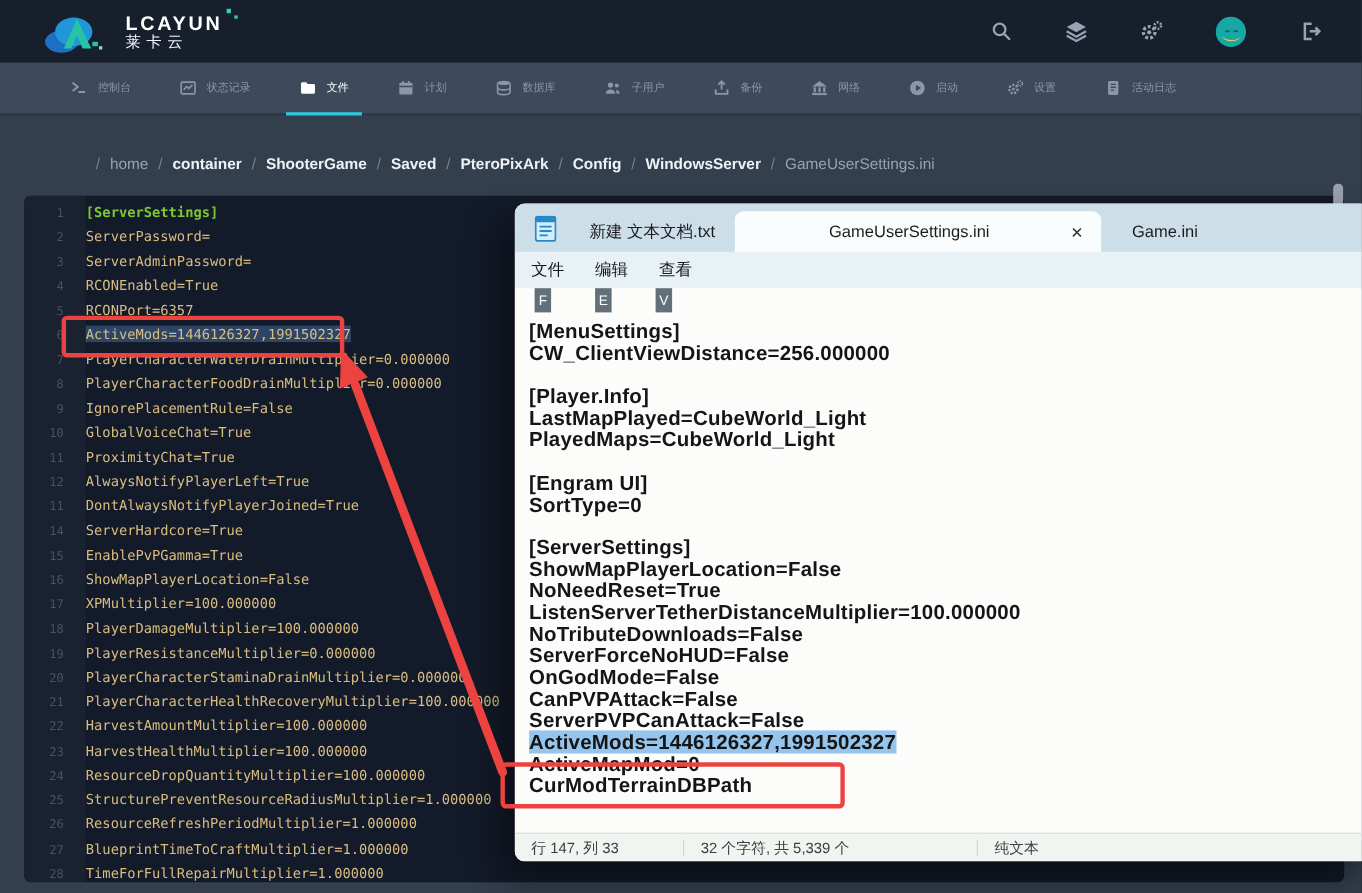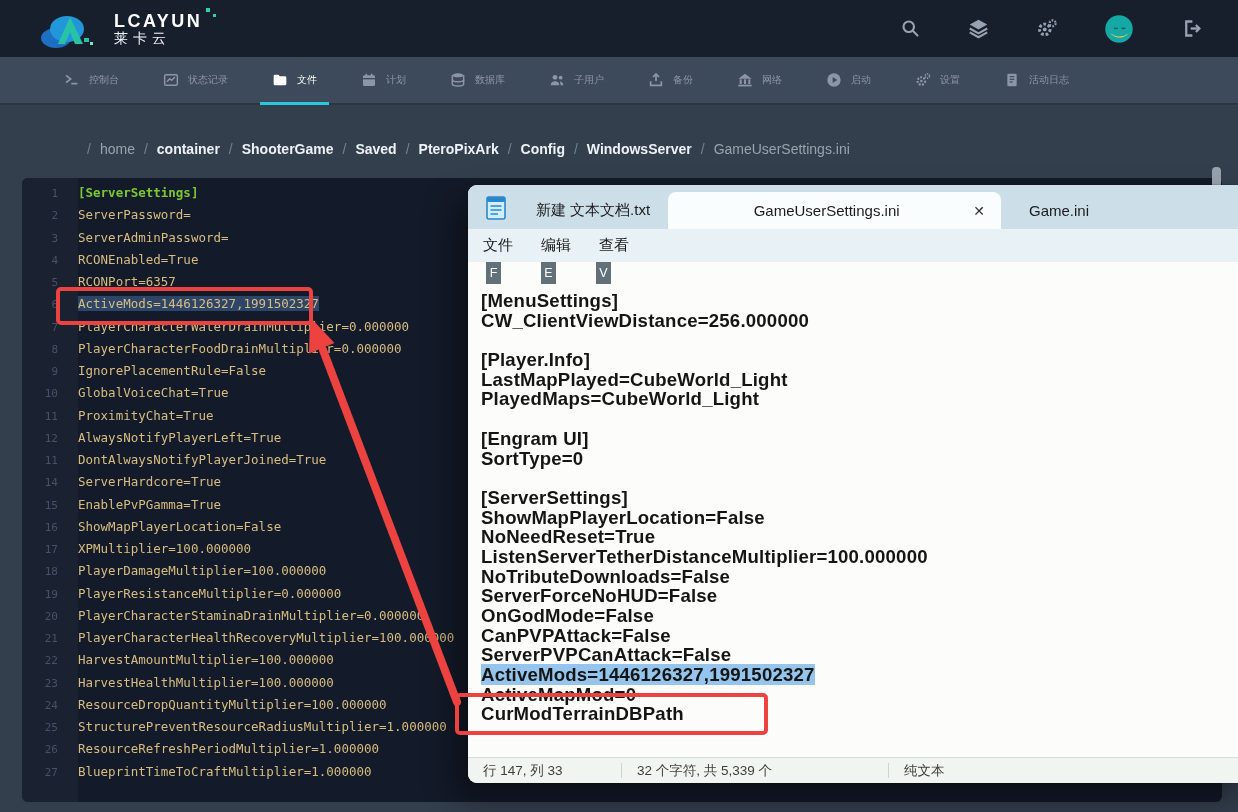--- a/index.html
+++ b/index.html
@@ -280,20 +280,21 @@
         <div class="ed-line"><span class="ln">18</span><span class="code">PlayerDamageMultiplier=100.000000</span></div>
         <div class="ed-line"><span class="ln">19</span><span class="code">PlayerResistanceMultiplier=0.000000</span></div>
         <div class="ed-line"><span class="ln">20</span><span class="code">PlayerCharacterStaminaDrainMultiplier=0.000000</span></div>
         <div class="ed-line"><span class="ln">21</span><span class="code">PlayerCharacterHealthRecoveryMultiplier=100.000000</span></div>
         <div class="ed-line"><span class="ln">22</span><span class="code">HarvestAmountMultiplier=100.000000</span></div>
         <div class="ed-line"><span class="ln">23</span><span class="code">HarvestHealthMultiplier=100.000000</span></div>
         <div class="ed-line"><span class="ln">24</span><span class="code">ResourceDropQuantityMultiplier=100.000000</span></div>
         <div class="ed-line"><span class="ln">25</span><span class="code">StructurePreventResourceRadiusMultiplier=1.000000</span></div>
         <div class="ed-line"><span class="ln">26</span><span class="code">ResourceRefreshPeriodMultiplier=1.000000</span></div>
         <div class="ed-line"><span class="ln">27</span><span class="code">BlueprintTimeToCraftMultiplier=1.000000</span></div>
+        <div class="ed-line"><span class="ln">28</span><span class="code">TimeForFullRepairMultiplier=1.000000</span></div>
       </div>
   </div>
 
   <div class="page-thumb"></div>
 
   <div class="notepad">
     <div class="np-tabbar" id="np-tabbar">
       <svg class="np-fileicon" viewBox="0 0 20 24">
         <rect x="1" y="1" width="18" height="22" rx="2" fill="#cfeefe" stroke="#2a87c8" stroke-width="1.6"></rect>
         <rect x="1" y="1" width="18" height="5" rx="2" fill="#2a87c8"></rect>

